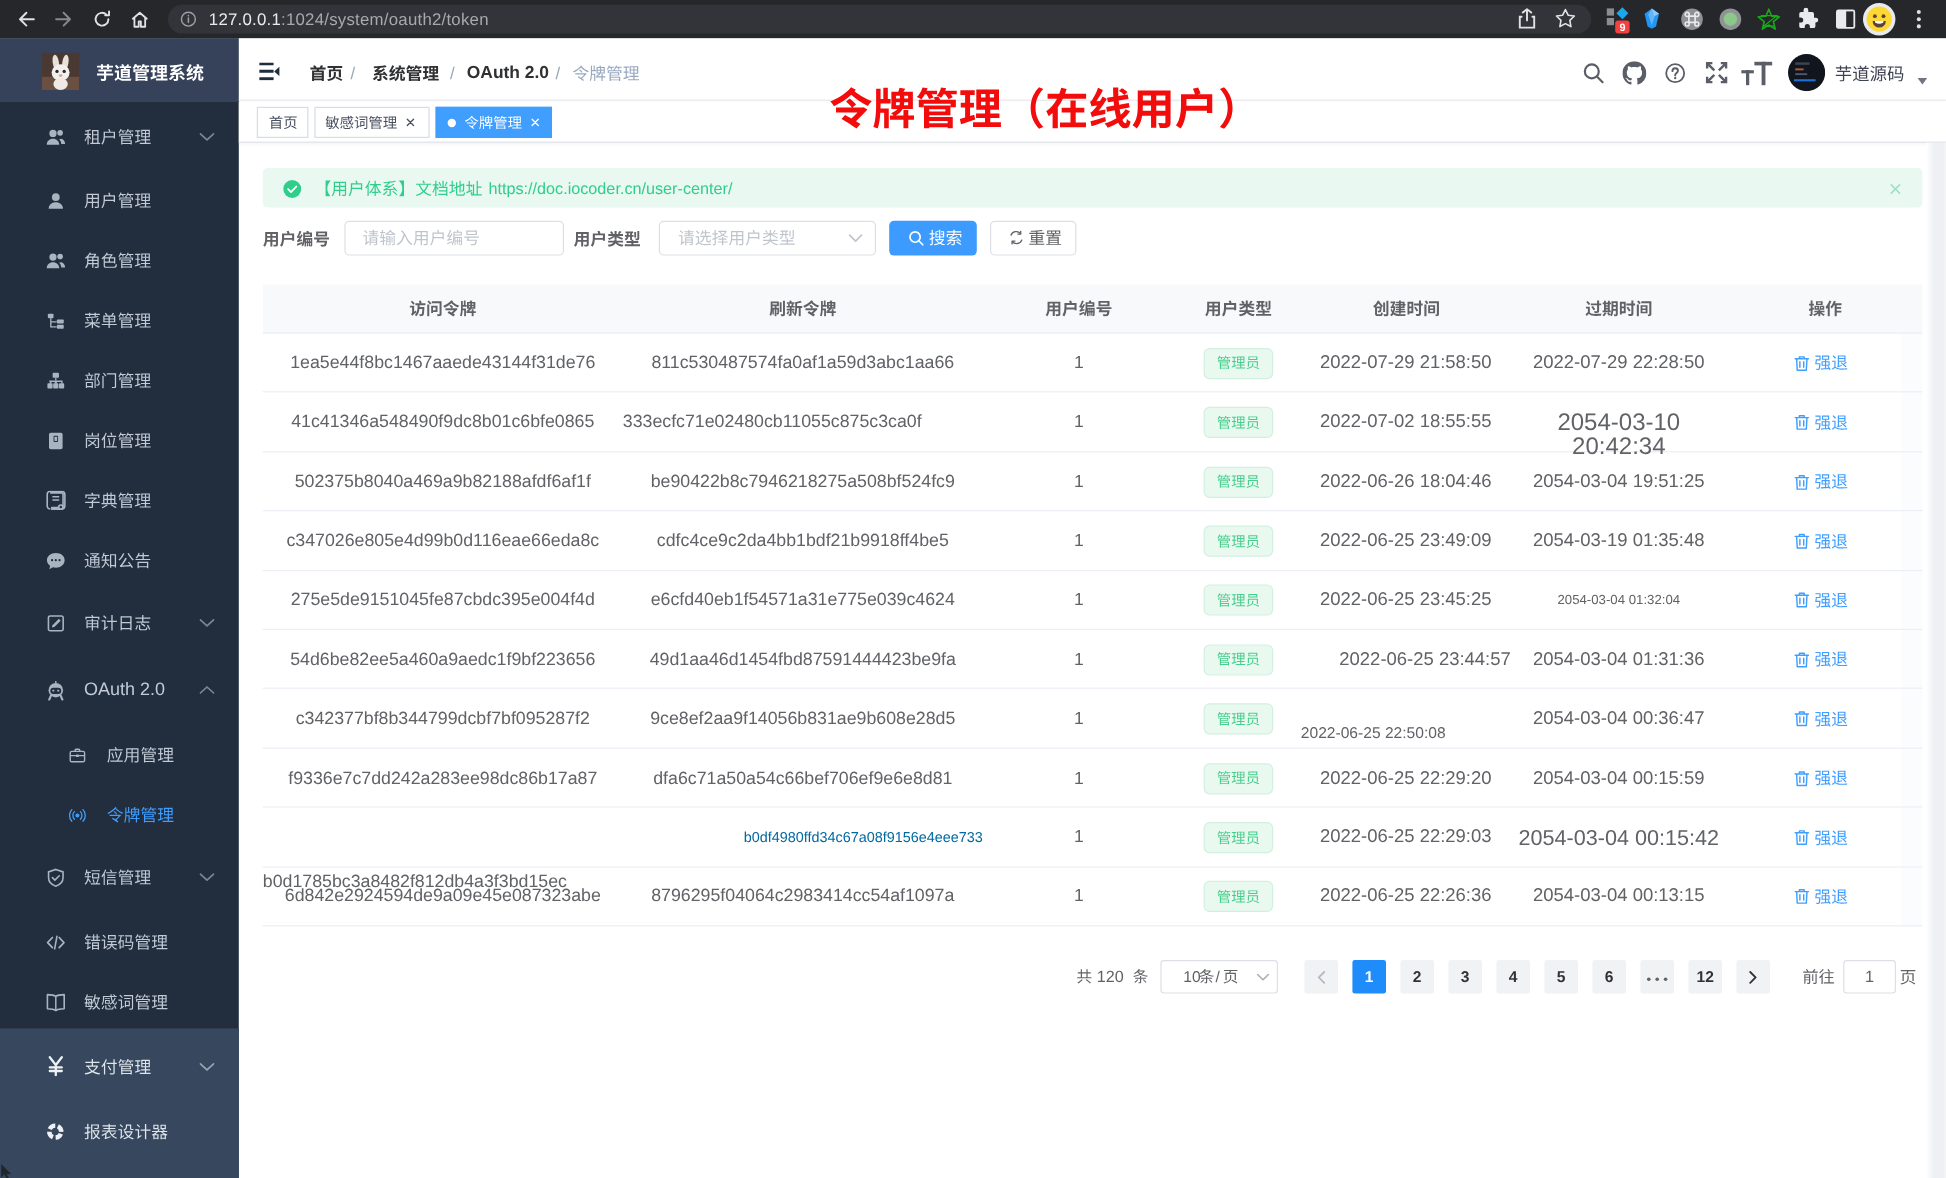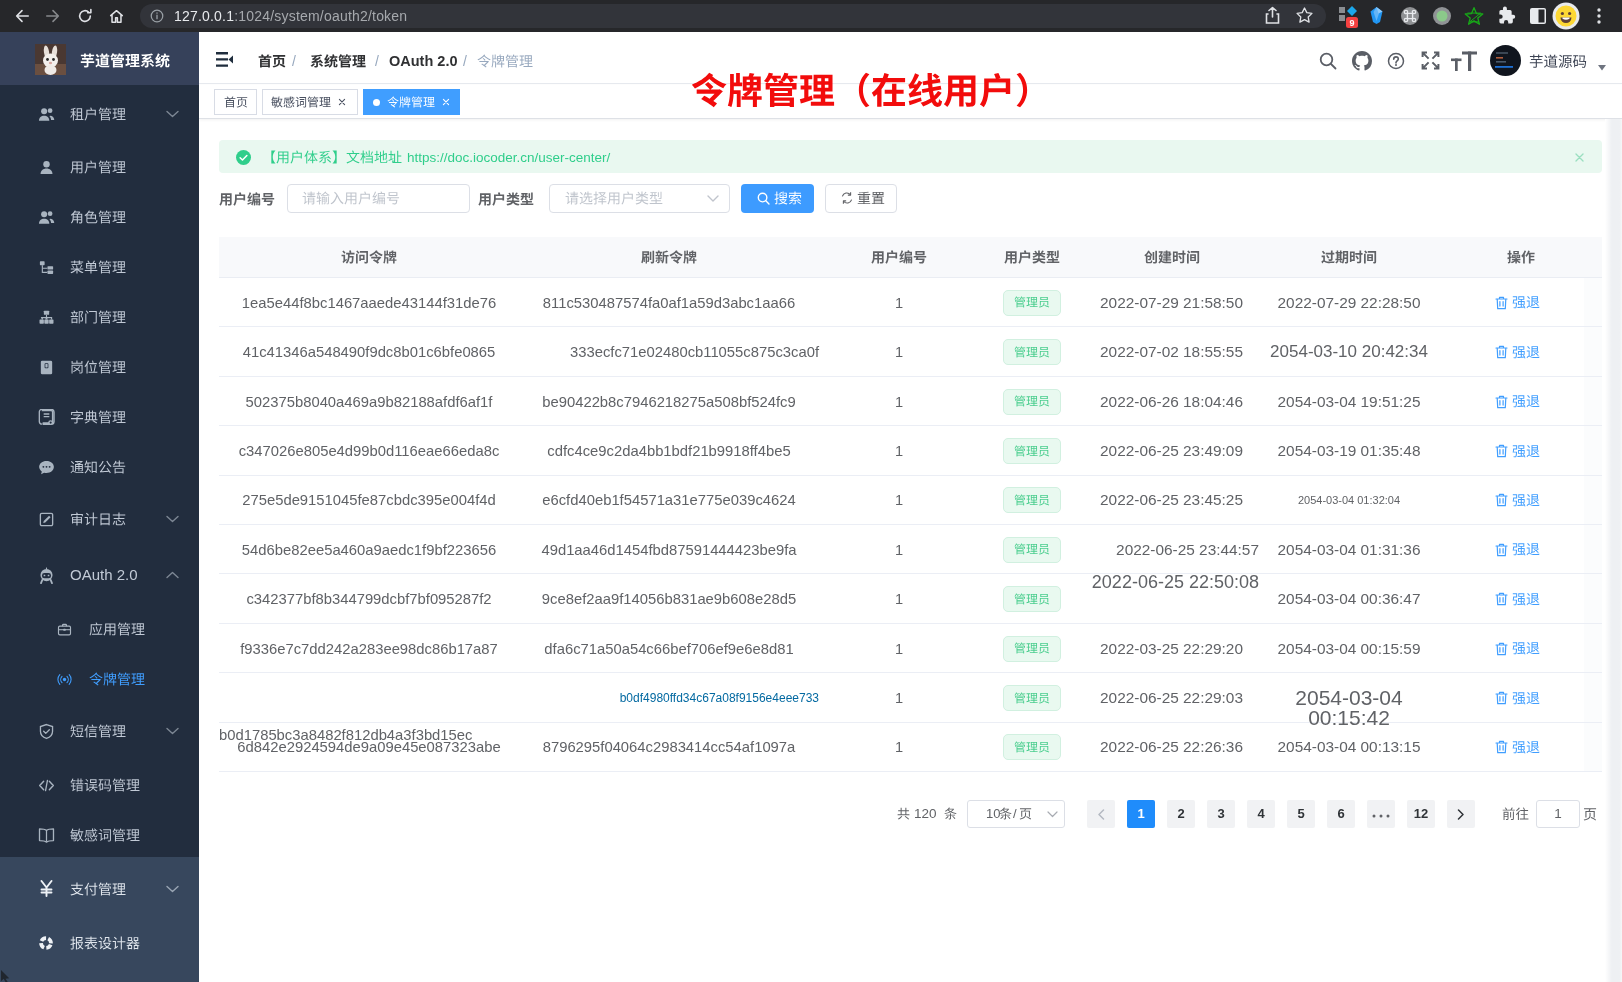--- a/index.html
+++ b/index.html
@@ -658,30 +658,30 @@
 <div class="abs" style="left:1259.0px;top:292.7px;width:180px;text-align:center;font-size:15.4px;color:#606266;line-height:20px">2022-07-29 22:28:50</div>
 <svg class="abs" style="left:1494.5px;top:295.7px" width="13" height="14" viewBox="0 0 13 14">
     <path d="M1 3h11M4.5 3V1.4h4V3M2.2 3l.5 9.6h7.6l.5-9.6M4.9 5.5v4.6M8.1 5.5v4.6" stroke="#409eff" stroke-width="1.2" fill="none" stroke-linecap="round" stroke-linejoin="round"></path>
   </svg>
 <svg style="position:absolute;left:1511.5px;top:295.42px;" width="28.0" height="14" viewBox="0 -880 2000 1000" fill="#409eff">
     <use href="#r63" x="0"></use>
     <use href="#r64" x="1000"></use>
   </svg>
 <div class="abs" style="left:219px;top:375.8px;width:1383px;height:1px;background:#ebeef5"></div>
 <div class="abs" style="left:219.0px;top:342.1px;width:300px;text-align:center;font-size:14.8px;color:#606266;line-height:20px">41c41346a548490f9dc8b01c6bfe0865</div>
-<div class="abs" style="left:519.0px;top:342.1px;width:300px;text-align:right;font-size:14.8px;color:#606266;line-height:20px">333ecfc71e02480cb11055c875c3ca0f</div>
+<div class="abs" style="left:519.0px;top:342.1px;width:300px;text-align:left;font-size:14.8px;color:#606266;line-height:20px">333ecfc71e02480cb11055c875c3ca0f</div>
 <div class="abs" style="left:819.0px;top:342.1px;width:160px;text-align:center;font-size:14.6px;color:#606266;line-height:20px">1</div>
 <div class="abs" style="left:1002.5px;top:339.1px;width:58px;height:26px;background:#e9f9f0;border:1px solid #d1f0e0;border-radius:5px"></div>
 <svg style="position:absolute;left:1013.5px;top:345.86px;" width="36.0" height="12" viewBox="0 -880 3000 1000" fill="#47cd8c">
     <use href="#r8" x="0"></use>
     <use href="#r9" x="1000"></use>
     <use href="#r62" x="2000"></use>
   </svg>
 <div class="abs" style="left:1084.0px;top:342.1px;width:175px;text-align:center;font-size:15.4px;color:#606266;line-height:20px">2022-07-02 18:55:55</div>
-<div class="abs" style="left:1259.0px;top:342.1px;width:180px;text-align:center;font-size:17px;color:#606266;line-height:20px">2054-03-10 20:42:34</div>
+<div class="abs" style="left:1259.0px;top:342.1px;width:180px;text-align:center;font-size:20px;color:#606266;line-height:20px">2054-03-10 20:42:34</div>
 <svg class="abs" style="left:1494.5px;top:345.1px" width="13" height="14" viewBox="0 0 13 14">
     <path d="M1 3h11M4.5 3V1.4h4V3M2.2 3l.5 9.6h7.6l.5-9.6M4.9 5.5v4.6M8.1 5.5v4.6" stroke="#409eff" stroke-width="1.2" fill="none" stroke-linecap="round" stroke-linejoin="round"></path>
   </svg>
 <svg style="position:absolute;left:1511.5px;top:344.82px;" width="28.0" height="14" viewBox="0 -880 2000 1000" fill="#409eff">
     <use href="#r63" x="0"></use>
     <use href="#r64" x="1000"></use>
   </svg>
 <div class="abs" style="left:219px;top:425.2px;width:1383px;height:1px;background:#ebeef5"></div>
 <div class="abs" style="left:219.0px;top:391.5px;width:300px;text-align:center;font-size:14.8px;color:#606266;line-height:20px">502375b8040a469a9b82188afdf6af1f</div>
 <div class="abs" style="left:519.0px;top:391.5px;width:300px;text-align:center;font-size:14.8px;color:#606266;line-height:20px">be90422b8c7946218275a508bf524fc9</div>
@@ -761,60 +761,60 @@
 <div class="abs" style="left:219px;top:622.8px;width:1383px;height:1px;background:#ebeef5"></div>
 <div class="abs" style="left:219.0px;top:589.1px;width:300px;text-align:center;font-size:14.8px;color:#606266;line-height:20px">c342377bf8b344799dcbf7bf095287f2</div>
 <div class="abs" style="left:519.0px;top:589.1px;width:300px;text-align:center;font-size:14.8px;color:#606266;line-height:20px">9ce8ef2aa9f14056b831ae9b608e28d5</div>
 <div class="abs" style="left:819.0px;top:589.1px;width:160px;text-align:center;font-size:14.6px;color:#606266;line-height:20px">1</div>
 <div class="abs" style="left:1002.5px;top:586.1px;width:58px;height:26px;background:#e9f9f0;border:1px solid #d1f0e0;border-radius:5px"></div>
 <svg style="position:absolute;left:1013.5px;top:592.86px;" width="36.0" height="12" viewBox="0 -880 3000 1000" fill="#47cd8c">
     <use href="#r8" x="0"></use>
     <use href="#r9" x="1000"></use>
     <use href="#r62" x="2000"></use>
   </svg>
-<div class="abs" style="left:1084.0px;top:572px;width:175px;text-align:right;font-size:18px;color:#606266;line-height:20px">2022-06-25 22:50:08</div>
+<div class="abs" style="left:1084.0px;top:601px;width:175px;text-align:left;font-size:13px;color:#606266;line-height:20px">2022-06-25 22:50:08</div>
 <div class="abs" style="left:1259.0px;top:589.1px;width:180px;text-align:center;font-size:15.4px;color:#606266;line-height:20px">2054-03-04 00:36:47</div>
 <svg class="abs" style="left:1494.5px;top:592.1px" width="13" height="14" viewBox="0 0 13 14">
     <path d="M1 3h11M4.5 3V1.4h4V3M2.2 3l.5 9.6h7.6l.5-9.6M4.9 5.5v4.6M8.1 5.5v4.6" stroke="#409eff" stroke-width="1.2" fill="none" stroke-linecap="round" stroke-linejoin="round"></path>
   </svg>
 <svg style="position:absolute;left:1511.5px;top:591.82px;" width="28.0" height="14" viewBox="0 -880 2000 1000" fill="#409eff">
     <use href="#r63" x="0"></use>
     <use href="#r64" x="1000"></use>
   </svg>
 <div class="abs" style="left:219px;top:672.2px;width:1383px;height:1px;background:#ebeef5"></div>
 <div class="abs" style="left:219.0px;top:638.5px;width:300px;text-align:center;font-size:14.8px;color:#606266;line-height:20px">f9336e7c7dd242a283ee98dc86b17a87</div>
 <div class="abs" style="left:519.0px;top:638.5px;width:300px;text-align:center;font-size:14.8px;color:#606266;line-height:20px">dfa6c71a50a54c66bef706ef9e6e8d81</div>
 <div class="abs" style="left:819.0px;top:638.5px;width:160px;text-align:center;font-size:14.6px;color:#606266;line-height:20px">1</div>
 <div class="abs" style="left:1002.5px;top:635.5px;width:58px;height:26px;background:#e9f9f0;border:1px solid #d1f0e0;border-radius:5px"></div>
 <svg style="position:absolute;left:1013.5px;top:642.26px;" width="36.0" height="12" viewBox="0 -880 3000 1000" fill="#47cd8c">
     <use href="#r8" x="0"></use>
     <use href="#r9" x="1000"></use>
     <use href="#r62" x="2000"></use>
   </svg>
-<div class="abs" style="left:1084.0px;top:638.5px;width:175px;text-align:center;font-size:15.4px;color:#606266;line-height:20px">2022-03-25 22:29:20</div>
+<div class="abs" style="left:1084.0px;top:638.5px;width:175px;text-align:center;font-size:15.4px;color:#606266;line-height:20px">2022-06-25 22:29:20</div>
 <div class="abs" style="left:1259.0px;top:638.5px;width:180px;text-align:center;font-size:15.4px;color:#606266;line-height:20px">2054-03-04 00:15:59</div>
 <svg class="abs" style="left:1494.5px;top:641.5px" width="13" height="14" viewBox="0 0 13 14">
     <path d="M1 3h11M4.5 3V1.4h4V3M2.2 3l.5 9.6h7.6l.5-9.6M4.9 5.5v4.6M8.1 5.5v4.6" stroke="#409eff" stroke-width="1.2" fill="none" stroke-linecap="round" stroke-linejoin="round"></path>
   </svg>
 <svg style="position:absolute;left:1511.5px;top:641.22px;" width="28.0" height="14" viewBox="0 -880 2000 1000" fill="#409eff">
     <use href="#r63" x="0"></use>
     <use href="#r64" x="1000"></use>
   </svg>
 <div class="abs" style="left:219px;top:721.6px;width:1383px;height:1px;background:#ebeef5"></div>
 <div class="abs" style="left:219.0px;top:725px;width:300px;text-align:left;font-size:14.8px;color:#606266;line-height:20px">b0d1785bc3a8482f812db4a3f3bd15ec</div>
 <div class="abs" style="left:519.0px;top:687.9px;width:300px;text-align:right;font-size:12px;color:#0369a1;line-height:20px">b0df4980ffd34c67a08f9156e4eee733</div>
 <div class="abs" style="left:819.0px;top:687.9px;width:160px;text-align:center;font-size:14.6px;color:#606266;line-height:20px">1</div>
 <div class="abs" style="left:1002.5px;top:684.9px;width:58px;height:26px;background:#e9f9f0;border:1px solid #d1f0e0;border-radius:5px"></div>
 <svg style="position:absolute;left:1013.5px;top:691.66px;" width="36.0" height="12" viewBox="0 -880 3000 1000" fill="#47cd8c">
     <use href="#r8" x="0"></use>
     <use href="#r9" x="1000"></use>
     <use href="#r62" x="2000"></use>
   </svg>
 <div class="abs" style="left:1084.0px;top:687.9px;width:175px;text-align:center;font-size:15.4px;color:#606266;line-height:20px">2022-06-25 22:29:03</div>
-<div class="abs" style="left:1259.0px;top:687.9px;width:180px;text-align:center;font-size:21px;color:#606266;line-height:20px">2054-03-04 00:15:42</div>
+<div class="abs" style="left:1259.0px;top:687.9px;width:180px;text-align:center;font-size:18px;color:#606266;line-height:20px">2054-03-04 00:15:42</div>
 <svg class="abs" style="left:1494.5px;top:690.9px" width="13" height="14" viewBox="0 0 13 14">
     <path d="M1 3h11M4.5 3V1.4h4V3M2.2 3l.5 9.6h7.6l.5-9.6M4.9 5.5v4.6M8.1 5.5v4.6" stroke="#409eff" stroke-width="1.2" fill="none" stroke-linecap="round" stroke-linejoin="round"></path>
   </svg>
 <svg style="position:absolute;left:1511.5px;top:690.62px;" width="28.0" height="14" viewBox="0 -880 2000 1000" fill="#409eff">
     <use href="#r63" x="0"></use>
     <use href="#r64" x="1000"></use>
   </svg>
 <div class="abs" style="left:219px;top:771.0px;width:1383px;height:1px;background:#ebeef5"></div>
 <div class="abs" style="left:219.0px;top:737.3px;width:300px;text-align:center;font-size:14.8px;color:#606266;line-height:20px">6d842e2924594de9a09e45e087323abe</div>
 <div class="abs" style="left:519.0px;top:737.3px;width:300px;text-align:center;font-size:14.8px;color:#606266;line-height:20px">8796295f04064c2983414cc54af1097a</div>

